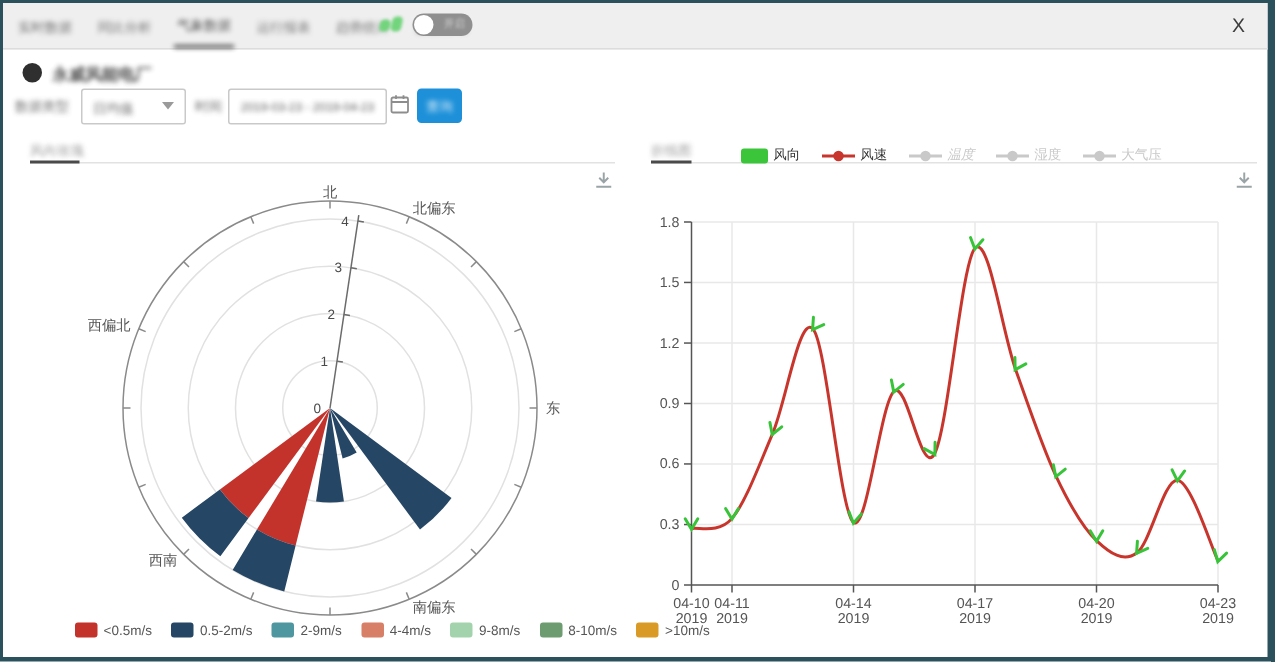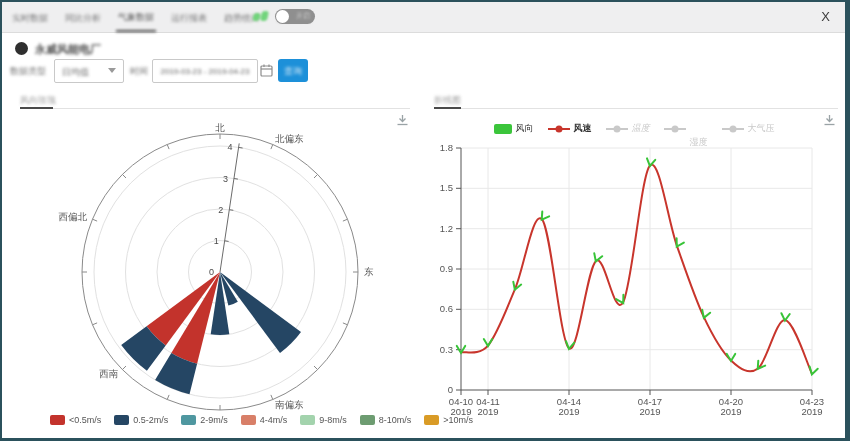--- a/index.html
+++ b/index.html
@@ -36,21 +36,21 @@
   .date-box{position:absolute;left:150px;top:57px;width:104px;height:22px;border:1px solid #c9c9c9;border-radius:2px;background:#fff;cursor:text;}
   .date-box .val{position:absolute;left:0;right:0;top:7px;font-size:8px;color:#444;text-align:center;white-space:nowrap;}
   .cal-icon{position:absolute;left:258px;top:61px;cursor:pointer;}
   .search-btn{position:absolute;left:276px;top:57px;width:30px;height:23px;background:#1d90d9;border-radius:3px;cursor:pointer;}
   .search-btn span{position:absolute;left:0;right:0;top:6px;text-align:center;font-size:9px;color:#fff;}
   
   .panel-title{position:absolute;top:92px;font-size:9px;color:#8a8a8a;}
   .divider{position:absolute;top:106px;height:1px;background:#e2e2e2;}
   .divider-dark{position:absolute;top:105px;height:2px;background:#4a4a4a;}
   .dl-icon{position:absolute;top:111px;cursor:pointer;}
-  .legend-row{position:absolute;left:430px;top:106px;width:404px;display:flex;justify-content:center;align-items:center;}
+  .legend-row{position:absolute;left:430px;top:95px;width:404px;display:flex;justify-content:center;align-items:center;}
   .legend-item{display:flex;align-items:center;margin:0 7px;cursor:pointer;}
   .legend-item .txt{font-size:9px;margin-left:4px;}
   .bins-row{position:absolute;left:48px;top:413px;display:flex;align-items:center;}
   .bin-item{display:flex;align-items:center;margin-right:13px;cursor:pointer;}
   .bin-item .sw{width:15px;height:10px;border-radius:2px;}
   .bin-item .txt{font-size:9px;color:#555;margin-left:4px;white-space:nowrap;}
   svg text{font-family:"Liberation Sans","DejaVu Sans",sans-serif;}
 </style>
 </head>
 <body>
@@ -195,35 +195,35 @@
   <div class="legend-row" id="legend-row">
       <span class="legend-item">
         <span style="width: 18px; height: 10px; border-radius: 2px; background: rgb(59, 197, 59); display: inline-block;"></span>
         <span class="txt" style="color: rgb(51, 51, 51);">风向</span>
       </span>
       <span class="legend-item">
         <svg width="22" height="10">
           <line x1="0" y1="5" x2="22" y2="5" stroke="#c8352c" stroke-width="2"></line>
           <circle cx="11" cy="5" r="3.5" fill="#c8352c"></circle>
         </svg>
-        <span class="txt" style="color: rgb(51, 51, 51); font-weight: bold;">风速</span>
+        <span class="txt" style="color: rgb(51, 51, 51);">风速</span>
       </span>
       <span class="legend-item">
         <svg width="22" height="10">
           <line x1="0" y1="5" x2="22" y2="5" stroke="#c9c9c9" stroke-width="2"></line>
           <circle cx="11" cy="5" r="3.5" fill="#c9c9c9"></circle>
         </svg>
         <span class="txt" style="color: rgb(201, 201, 201); font-style: italic;">温度</span>
       </span>
       <span class="legend-item">
         <svg width="22" height="10">
           <line x1="0" y1="5" x2="22" y2="5" stroke="#c9c9c9" stroke-width="2"></line>
           <circle cx="11" cy="5" r="3.5" fill="#c9c9c9"></circle>
         </svg>
-        <span class="txt" style="color: rgb(201, 201, 201); margin-top: 28px;">湿度</span>
+        <span class="txt" style="color: rgb(201, 201, 201);">湿度</span>
       </span>
       <span class="legend-item">
         <svg width="22" height="10">
           <line x1="0" y1="5" x2="22" y2="5" stroke="#c9c9c9" stroke-width="2"></line>
           <circle cx="11" cy="5" r="3.5" fill="#c9c9c9"></circle>
         </svg>
         <span class="txt" style="color: rgb(201, 201, 201);">大气压</span>
       </span>
     </div>
   <span class="dl-icon" style="left:820px;">

